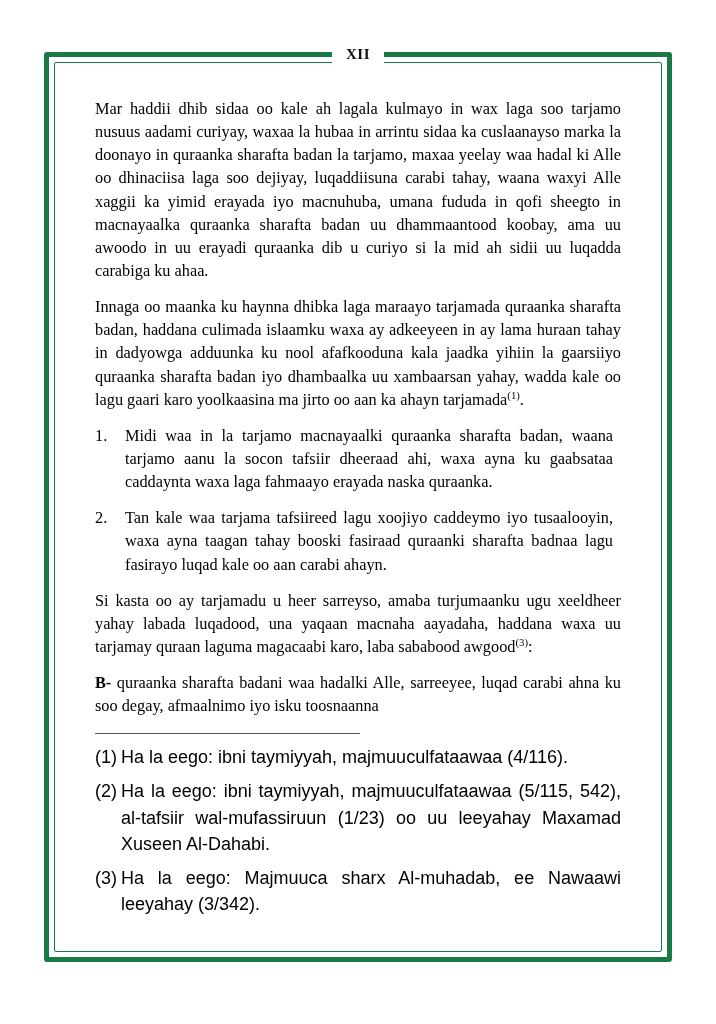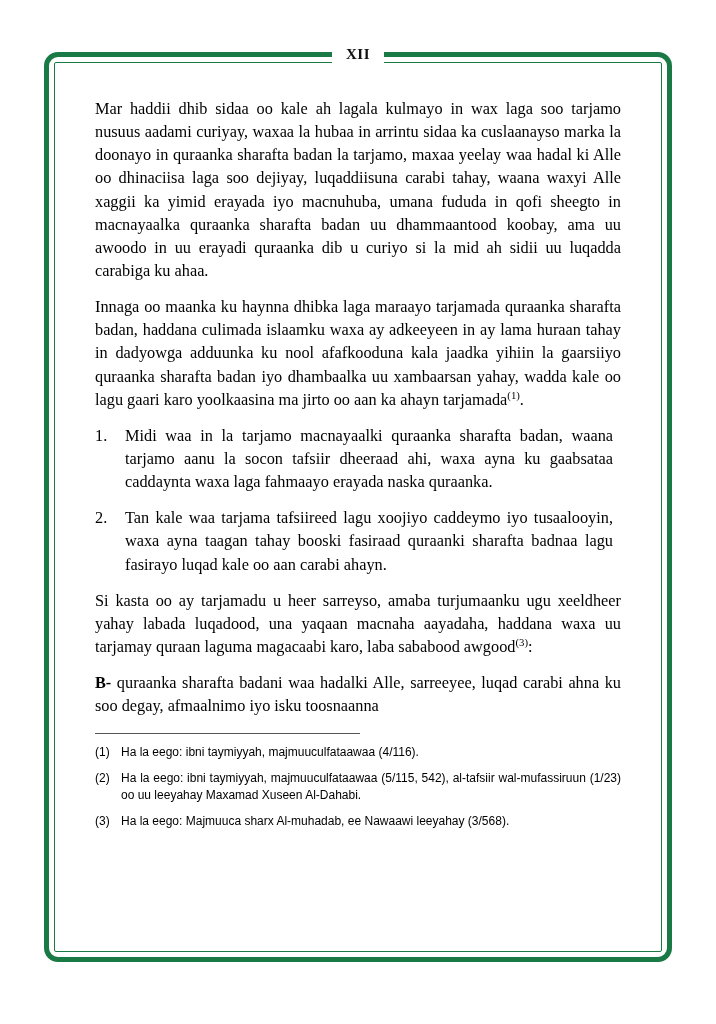--- a/index.html
+++ b/index.html
@@ -20,21 +20,21 @@
     height: 1024px;
     box-sizing: border-box;
     padding: 52px 44px 62px 44px;
   }
   .frame-outer {
     position: relative;
     box-sizing: border-box;
     width: 100%;
     height: 100%;
     border: 5px solid #1a7a45;
-    border-radius: 14px;
+    border-radius: 3px;
     padding: 5px;
   }
   .frame-inner {
     box-sizing: border-box;
     width: 100%;
     height: 100%;
     border: 1.5px solid #1a7a45;
     border-radius: 2px;
     padding: 34px 40px 20px 40px;
     position: relative;
@@ -87,21 +87,21 @@
     line-height: 0;
   }
   .footnote-sep {
     border: none;
     border-top: 1px solid #555555;
     width: 265px;
     margin: 16px 0 10px 0;
   }
   .footnotes {
     font-family: "Liberation Sans", sans-serif;
-    font-size: 12px;
+    font-size: 18px;
     line-height: 1.45;
     text-align: justify;
   }
   .footnote {
     margin: 0 0 8px 0;
     padding-left: 26px;
     text-indent: -26px;
   }
   .footnote .fn-marker {
     display: inline-block;
@@ -134,19 +134,19 @@
 
         <p class="para"><span>Si kasta oo ay tarjamadu u heer sarreyso, amaba turjumaanku ugu xeeldheer yahay labada luqadood, una yaqaan macnaha aayadaha, haddana waxa uu tarjamay quraan laguma magacaabi karo, laba sababood awgood</span><sup>(3)</sup><span>:</span></p>
 
         <p class="para"><span class="bold-label">B-</span> <span>quraanka sharafta badani waa hadalki Alle, sarreeyee, luqad carabi ahna ku soo degay, afmaalnimo iyo isku toosnaanna</span></p>
 
         <hr class="footnote-sep">
 
         <div class="footnotes">
           <div class="footnote"><span class="fn-marker">(1)</span><span>Ha la eego: ibni taymiyyah, majmuuculfataawaa (4/116).</span></div>
           <div class="footnote"><span class="fn-marker">(2)</span><span>Ha la eego: ibni taymiyyah, majmuuculfataawaa (5/115, 542), al-tafsiir wal-mufassiruun (1/23) oo uu leeyahay Maxamad Xuseen Al-Dahabi.</span></div>
-          <div class="footnote"><span class="fn-marker">(3)</span><span>Ha la eego: Majmuuca sharx Al-muhadab, ee Nawaawi leeyahay (3/568).</span></div>
+          <div class="footnote"><span class="fn-marker">(3)</span><span>Ha la eego: Majmuuca sharx Al-muhadab, ee Nawaawi leeyahay (3/342).</span></div>
         </div>
 
       </div>
     </div>
   </div>
 </div>
 
 </body></html>

